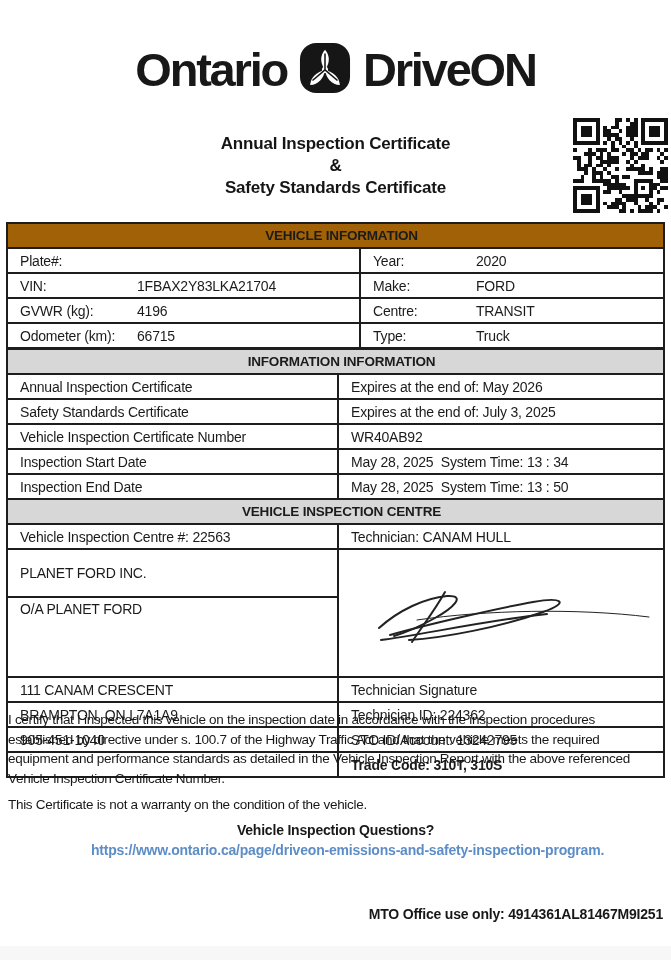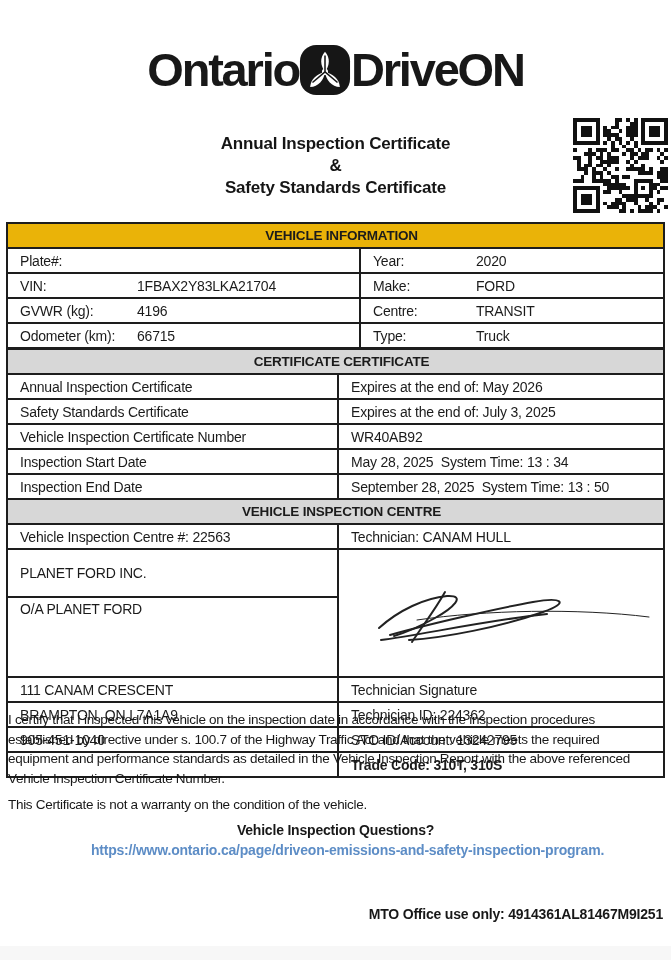--- a/index.html
+++ b/index.html
@@ -5,21 +5,21 @@
   html,body{margin:0;padding:0;}
   body{
     width:671px;height:960px;position:relative;overflow:hidden;
     background:#ffffff;color:#1b1b1b;
     font-family:"Liberation Sans","DejaVu Sans",sans-serif;
     letter-spacing:-0.2px;
   }
   
   .brand-row{
     position:absolute;top:42px;left:0;right:0;
-    display:flex;justify-content:center;align-items:center;gap:0;
+    display:flex;justify-content:center;align-items:flex-start;gap:12px;
   }
   .brand-word{
     font-size:47px;font-weight:800;letter-spacing:-2.2px;color:#181818;
   }
   .trillium{width:52px;height:52px;display:block;}
   
   .title-block{
     position:absolute;top:133px;left:0;right:0;text-align:center;
     font-size:17px;font-weight:700;line-height:22px;color:#151515;
   }
@@ -325,21 +325,21 @@
 
 <table class="cert" id="veh-table" style="top:222px;">
   <colgroup>
       <col style="width:118px">
       <col style="width:235px">
       <col style="width:104px">
       <col>
     </colgroup>
   <tbody>
       <tr>
-    <td class="sec-header" colspan="4" style="background: #eab308;">VEHICLE INFORMATION</td>
+    <td class="sec-header" colspan="4" style="background: #a16207;">VEHICLE INFORMATION</td>
   </tr>
   <tr>
     <td class="lbl nosplit-r">Plate#:</td>
     <td class="nosplit-l"></td>
     <td class="lbl nosplit-r">Year:</td>
     <td class="nosplit-l">2020</td>
   </tr>
   <tr>
     <td class="lbl nosplit-r">VIN:</td>
     <td class="nosplit-l">1FBAX2Y83LKA21704</td>
@@ -361,41 +361,41 @@
 </tbody>
   </table>
 
 <table class="cert" id="cert-table" style="top:348px;">
   <colgroup>
       <col style="width:331px">
       <col>
     </colgroup>
   <tbody>
       <tr>
-    <td class="sec-header" colspan="2" style="background: rgb(215, 215, 215);">CERTIFICATE CERTIFICATE</td>
+    <td class="sec-header" colspan="2" style="background: rgb(215, 215, 215);">INFORMATION INFORMATION</td>
   </tr>
   <tr>
     <td class="lbl">Annual Inspection Certificate</td>
     <td>Expires at the end of: May 2026</td>
   </tr>
   <tr>
     <td class="lbl">Safety Standards Certificate</td>
     <td>Expires at the end of: July 3, 2025</td>
   </tr>
   <tr>
     <td class="lbl">Vehicle Inspection Certificate Number</td>
     <td>WR40AB92</td>
   </tr>
   <tr>
     <td class="lbl">Inspection Start Date</td>
     <td>May 28, 2025  System Time: 13 : 34</td>
   </tr>
   <tr>
     <td class="lbl">Inspection End Date</td>
-    <td>September 28, 2025  System Time: 13 : 50</td>
+    <td>May 28, 2025  System Time: 13 : 50</td>
   </tr>
 </tbody>
   </table>
 
 <table class="cert" id="centre-table" style="top:498px;">
   <colgroup>
       <col style="width:331px">
       <col>
     </colgroup>
   <tbody>

